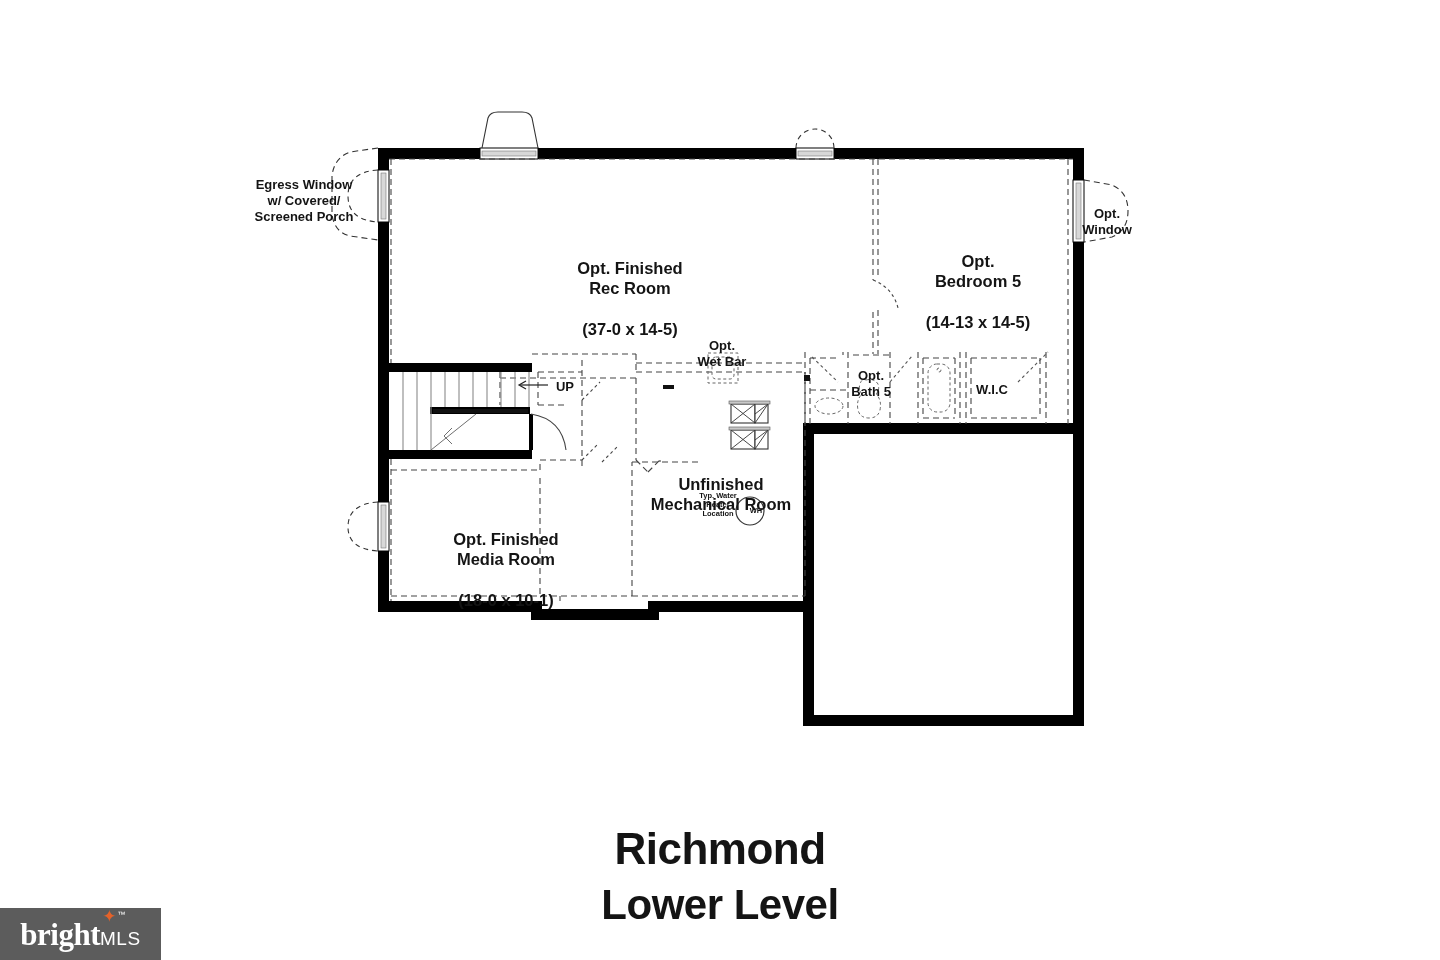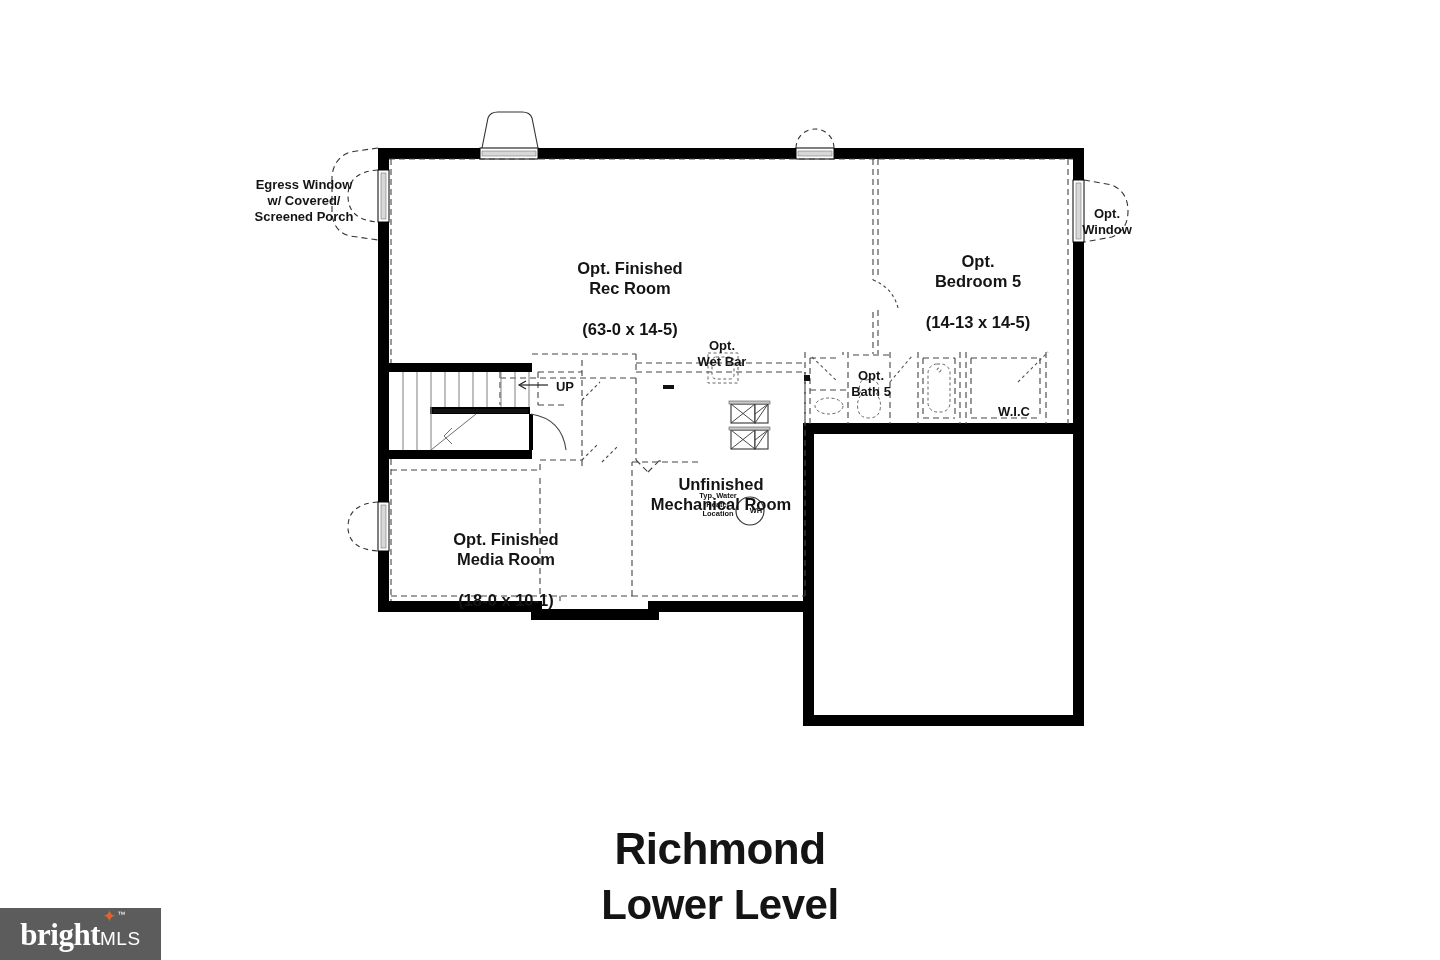--- a/index.html
+++ b/index.html
@@ -341,21 +341,21 @@
       <rect x="729" y="427" width="41" height="3" fill="#c8c8c8" stroke="#555555" stroke-width="0.6"></rect>
     </g>
 
     <circle cx="750" cy="511" r="14" fill="#ffffff" stroke="#333333" stroke-width="1.2"></circle>
 
   </svg>
 
   <div class="room-label lbl-big" style="left:530px; top:238px; width:200px;">
     <div>Opt. Finished
 Rec Room</div>
-    <div>(63-0 x 14-5)</div>
+    <div>(37-0 x 14-5)</div>
   </div>
 
   <div class="room-label lbl-big" style="left:878px; top:231px; width:200px;">
     <div>Opt.
 Bedroom 5</div>
     <div>(14-13 x 14-5)</div>
   </div>
 
   <div class="room-label lbl-big" style="left:406px; top:509px; width:200px;">
     <div>Opt. Finished
@@ -374,21 +374,21 @@
 
   <div class="room-label lbl-tiny" style="left:1067px; top:206px; width:80px;">Opt.
 Window</div>
 
   <div class="room-label lbl-tiny" style="left:682px; top:338px; width:80px;">Opt.
 Wet Bar</div>
 
   <div class="room-label lbl-tiny" style="left:831px; top:368px; width:80px;">Opt.
 Bath 5</div>
 
-  <div class="room-label lbl-tiny" style="left:974px; top:382px; width:80px;margin-top:22px;">W.I.C</div>
+  <div class="room-label lbl-tiny" style="left:952px; top:382px; width:80px;">W.I.C</div>
 
   <div class="room-label lbl-xtiny" style="left:668px; top:491px; width:100px;">Typ. Water
 Heater
 Location</div>
 
   <div class="room-label lbl-tiny" style="left:550px; top:379px; width:30px;">UP</div>
 
   <div class="room-label lbl-xtiny" style="left:735px; top:506px; width:42px;">WH</div>
 
   <div class="plan-title" id="title-main">Richmond</div>

